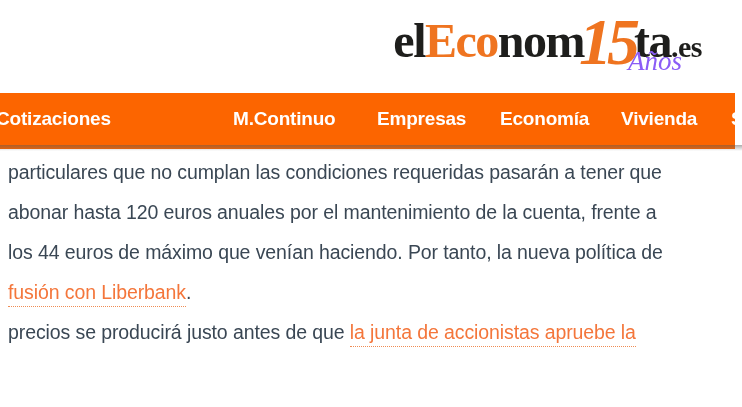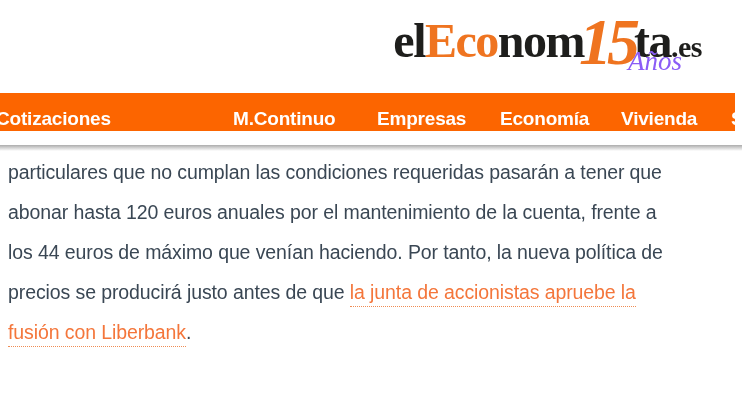--- a/index.html
+++ b/index.html
@@ -26,21 +26,21 @@
   .logo-ta { letter-spacing:-1.5px; }
   .logo-es { font-size:30px; letter-spacing:-0.5px; }
   .logo-tagline {
     position:absolute; top:46px; right:60px;
     font-family:"Liberation Serif", serif; font-style:italic; font-weight:normal;
     font-size:27px; color:#8b5cf6;
   }
 
   
   .nav {
-    position:absolute; top:93px; left:0; width:735px; height:38px;
+    position:absolute; top:93px; left:0; width:735px; height:56px;
     background:#fc6500; overflow:hidden;
   }
   .nav-item {
     position:absolute; top:0; height:52px; line-height:52px;
     color:#ffffff; font-weight:bold; font-size:19px; letter-spacing:-0.2px;
     white-space:nowrap; cursor:pointer;
   }
   .nav-shadow {
     position:absolute; top:145px; left:0; width:742px; height:6px;
     background:linear-gradient(to bottom, rgba(90,90,90,0.50), rgba(90,90,90,0));
@@ -75,15 +75,15 @@
   <span class="nav-item" style="left:500px">Economía</span>
   <span class="nav-item" style="left:621px">Vivienda</span>
   <span class="nav-item" style="left:731px">S</span>
 </nav>
 <div class="nav-shadow"></div>
 
 <div class="article">
     <div class="line"><span>particulares que no cumplan las condiciones requeridas pasarán a tener que</span></div>
     <div class="line"><span>abonar hasta 120 euros anuales por el mantenimiento de la cuenta, frente a</span></div>
     <div class="line"><span>los 44 euros de máximo que venían haciendo. Por tanto, la nueva política de</span></div>
+    <div class="line"><span class="article-link">fusión con Liberbank</span><span>.</span></div>
     <div class="line"><span>precios se producirá justo antes de que </span><span class="article-link">la junta de accionistas apruebe la</span></div>
-    <div class="line"><span class="article-link">fusión con Liberbank</span><span>.</span></div>
   </div>
 
 </body></html>

